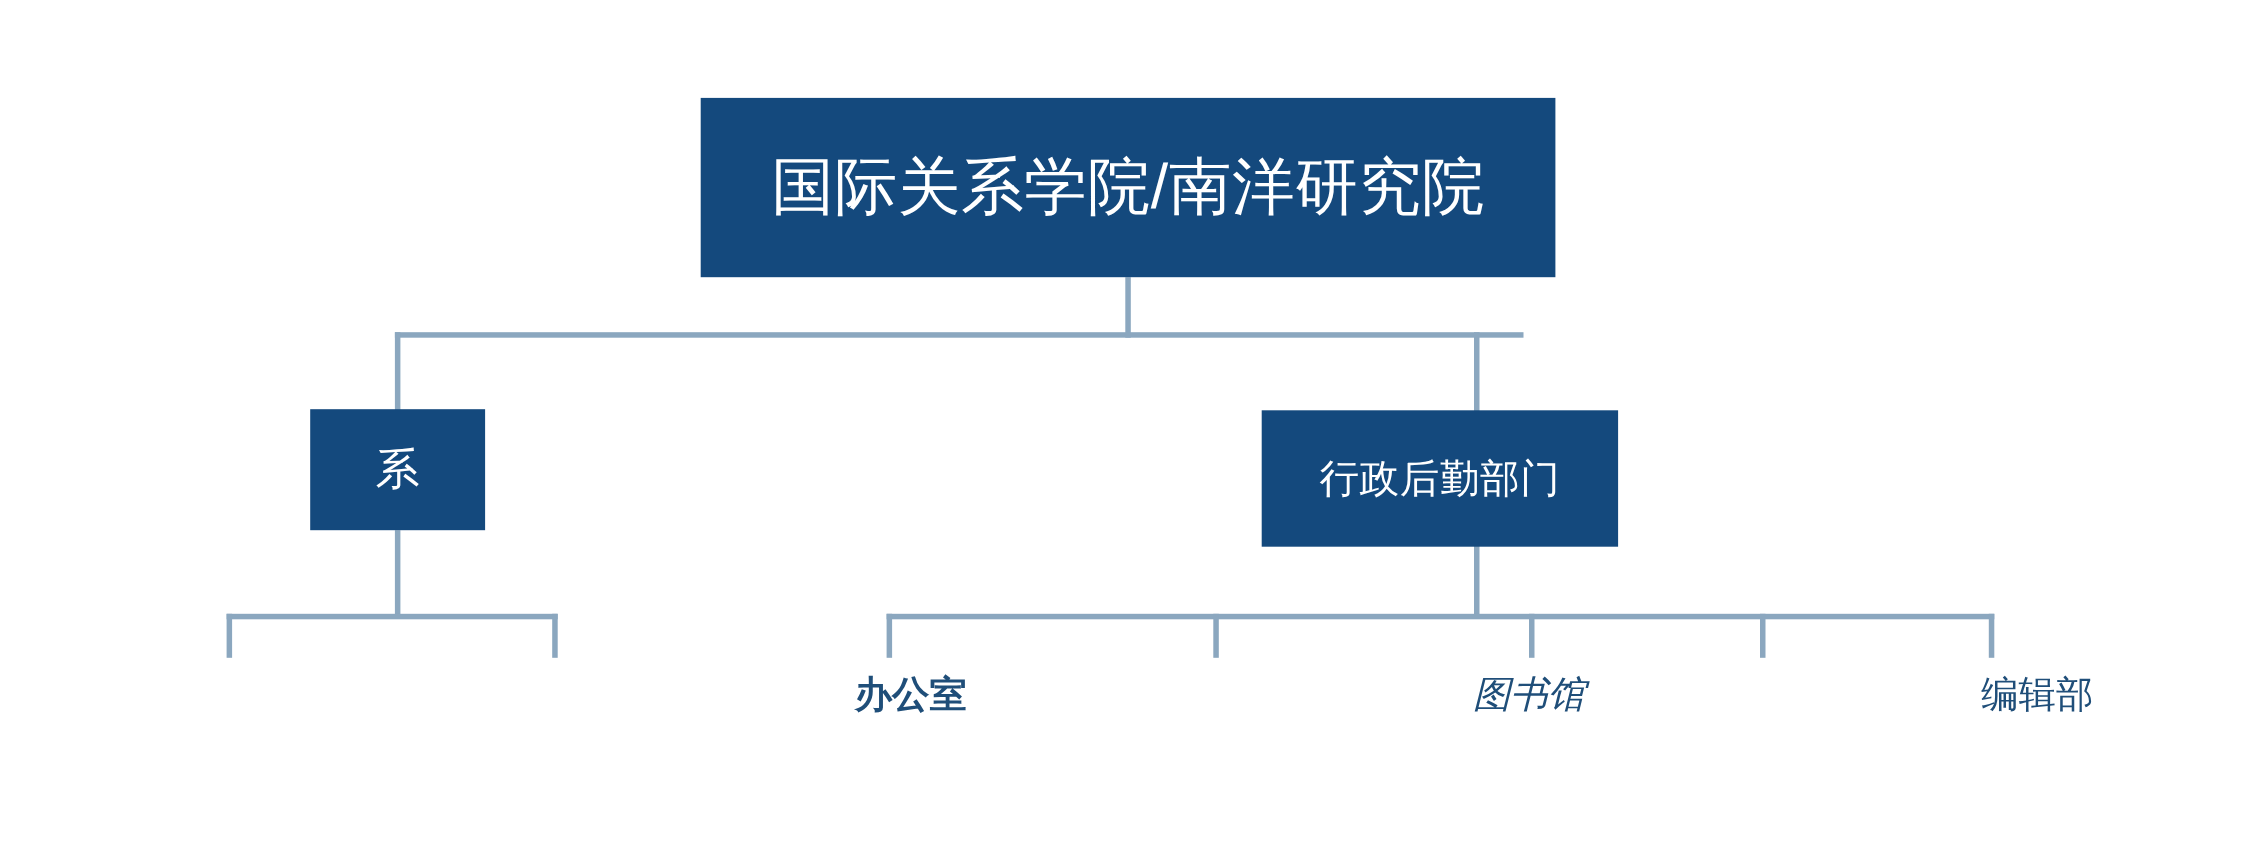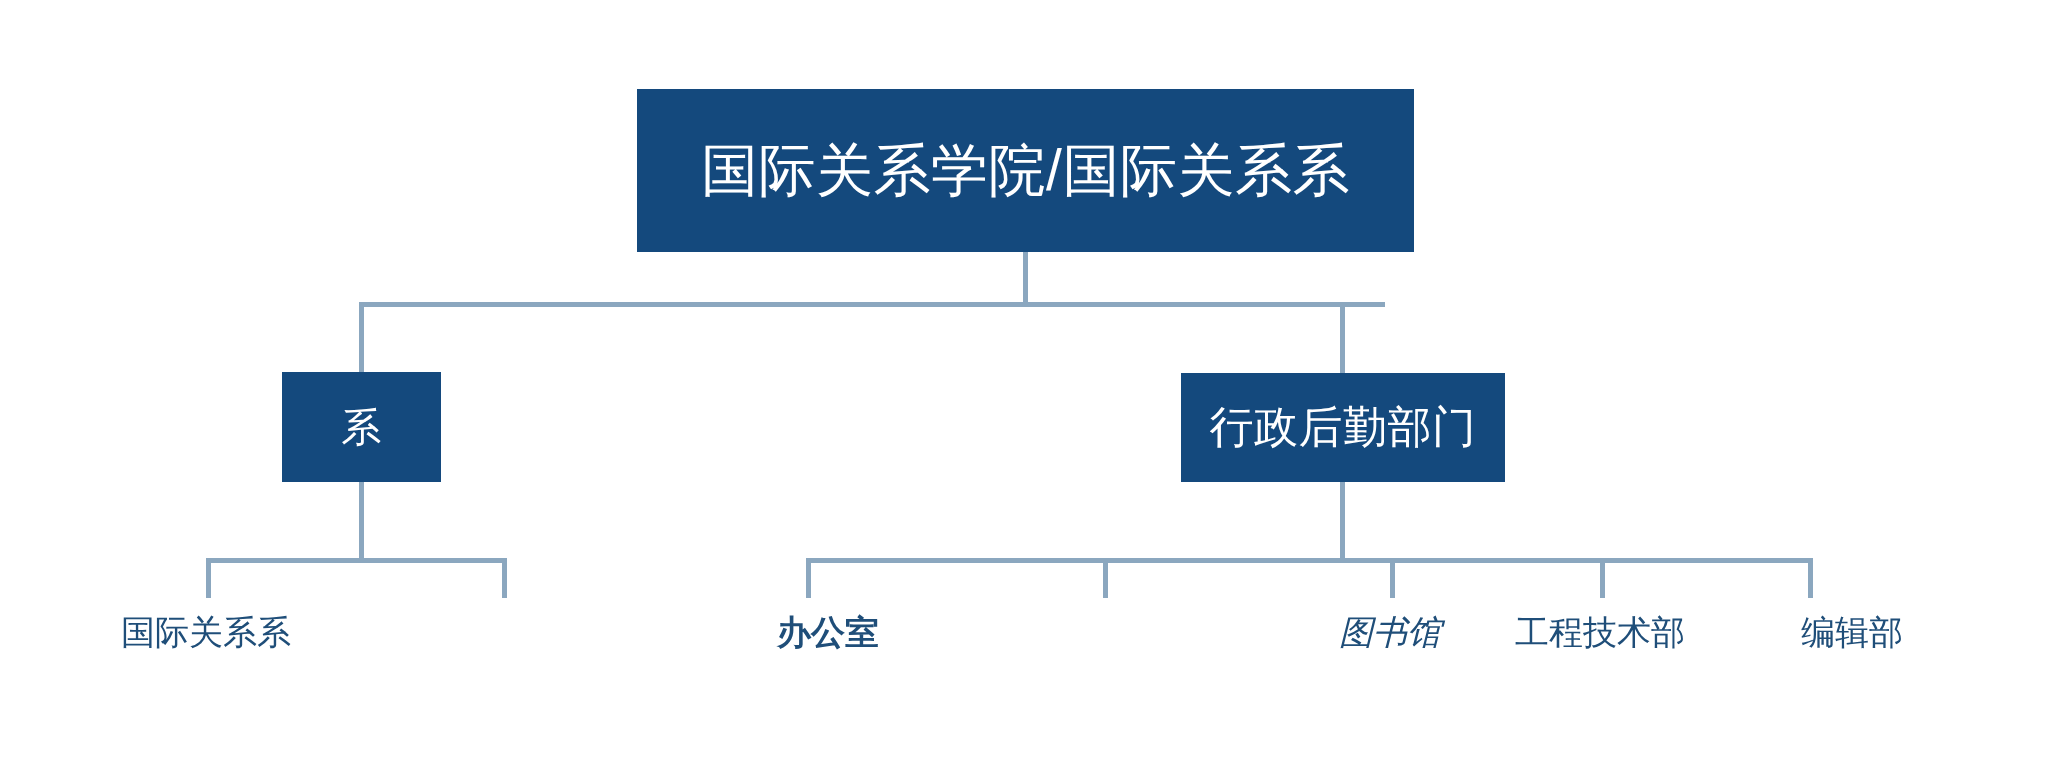--- a/index.html
+++ b/index.html
@@ -41,25 +41,25 @@
     font-size: 57px;
   }
   .node-mid-left {
     left: 282px;
     top: 372px;
     width: 159px;
     height: 110px;
     font-size: 40px;
   }
   .node-mid-right {
-    left: 1181px;
+    left: 1147px;
     top: 373px;
     width: 324px;
-    height: 109px;
-    font-size: 44px;
+    height: 124px;
+    font-size: 36px;
   }
 
   
   .line {
     position: absolute;
     background: #8BA7BF;
   }
   .line-v { width: 5px; }
   .line-h { height: 5px; }
 
@@ -114,26 +114,24 @@
   <div class="line line-v drop-left-2"></div>
 
   <div class="line line-v stem-right"></div>
   <div class="line line-h bus-right"></div>
   <div class="line line-v drop-right-1"></div>
   <div class="line line-v drop-right-2"></div>
   <div class="line line-v drop-right-3"></div>
   <div class="line line-v drop-right-4"></div>
   <div class="line line-v drop-right-5"></div>
 
-  <div class="node-box node-root">国际关系学院/国际关系系</div>
+  <div class="node-box node-root">国际关系学院/南洋研究院</div>
 
   <div class="node-box node-mid-left">系</div>
 
   <div class="node-box node-mid-right">行政后勤部门</div>
 
-  <div class="leaf-label" style="left:206px;">国际关系系</div>
 
   <div class="leaf-label" style="left:828px;font-weight:bold;">办公室</div>
   <div class="leaf-label" style="left:1390px;font-style:italic;">图书馆</div>
-  <div class="leaf-label" style="left:1600px;">工程技术部</div>
   <div class="leaf-label" style="left:1808px;margin-left:44px;">编辑部</div>
 
 </div>
 
 </body></html>

